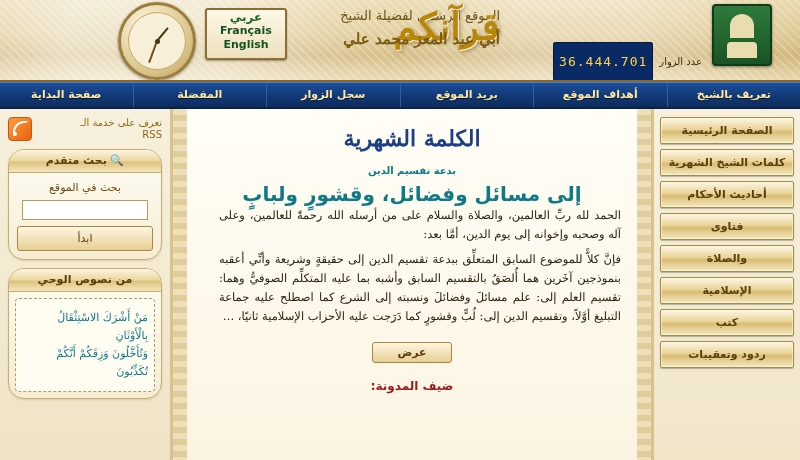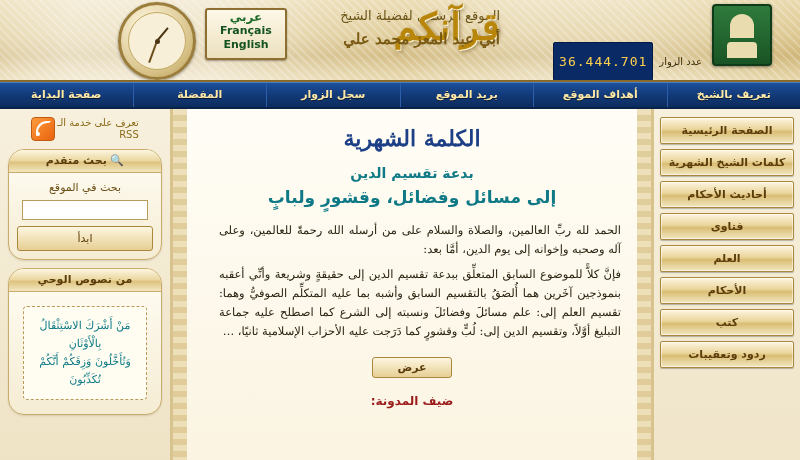--- a/index.html
+++ b/index.html
@@ -121,38 +121,38 @@
     background:repeating-linear-gradient(180deg,#e9d9ab 0 6px,#d9c287 6px 12px);
     opacity:.8;
   }
   .center:before{right:0;}
   .center:after{left:0;}
   .content{position:relative;z-index:2;padding:10px 30px 0 30px;text-align:center;}
   .page-title{
     font-family:"DejaVu Serif","Liberation Serif",serif;
     font-size:22px;font-weight:bold;color:#1c3f86;margin:6px 0 14px 0;
   }
-  .art-title1{color:#0f7a86;font-size:14px;font-weight:bold;margin-bottom:6px;}
-  .art-title2{color:#0f7a86;font-size:17px;font-weight:bold;margin-bottom:14px;}
+  .art-title1{color:#0f7a86;font-size:10px;font-weight:bold;margin-bottom:6px;}
+  .art-title2{color:#0f7a86;font-size:20px;font-weight:bold;}
   .art-body{
     text-align:justify;direction:rtl;font-size:11.5px;line-height:19px;color:#2a2310;
     font-family:"DejaVu Serif","Liberation Serif",serif;
   }
   .art-body p{margin:0 0 6px 16px;}
   .show-btn{
     display:inline-block;margin:10px auto 6px auto;padding:3px 24px;border-radius:3px;
     background:linear-gradient(180deg,#fdf6e0,#e6cf94);border:1px solid #a9873e;
     color:#5b3d0b;font-size:11px;font-weight:bold;cursor:pointer;
   }
   .add-label{color:#9b1b1b;font-size:12px;font-weight:bold;margin-top:10px;}
   .leftcol{
     width:170px;padding:8px 8px 0 8px;box-sizing:border-box;
     background:linear-gradient(180deg,#f7f0dd,#efe3c5);
   }
-  .rss{display:flex;align-items:center;gap:2px;justify-content:center;flex-direction:row-reverse;}
+  .rss{display:flex;align-items:center;gap:2px;justify-content:space-between;flex-direction:row-reverse;}
   .rss .icon{
     width:22px;height:22px;border-radius:4px;background:linear-gradient(135deg,#ff9b3d,#e8620d);
     position:relative;border:1px solid #bf5a10;
   }
   .rss .icon:before{
     content:"";position:absolute;left:4px;bottom:4px;width:4px;height:4px;border-radius:50%;background:#fff;
   }
   .rss .icon:after{
     content:"";position:absolute;left:4px;bottom:4px;width:11px;height:11px;
     border:2px solid #fff;border-right-color:transparent;border-bottom-color:transparent;border-radius:11px 0 0 0;
@@ -171,22 +171,22 @@
   .panel .body{padding:8px;text-align:center;}
   .panel .body .lbl{font-size:11px;color:#6b4f16;margin-bottom:5px;}
   .panel .body input{
     width:120px;height:16px;border:1px solid #b89b5c;background:#fff;font-size:11px;
   }
   .panel .body .go{
     margin-top:6px;padding:5px 12px;font-size:11px;border:1px solid #a9873e;border-radius:3px;
     background:linear-gradient(180deg,#fdf6e0,#e6cf94);color:#5b3d0b;cursor:pointer;
   }
   .verse-box{
-    margin:14px;padding:10px 6px;border:1px dashed #b79a58;border-radius:4px;
-    background:#fffdf2;direction:rtl;text-align:center;
+    margin:6px;padding:10px 6px;border:1px dashed #b79a58;border-radius:4px;
+    background:#fffdf2;direction:rtl;
   }
   .verse-box div{color:#0f7a86;font-size:11px;line-height:18px;font-family:"DejaVu Serif","Liberation Serif",serif;}
 </style>
 </head>
 <body>
 
 <div class="header">
   <div class="clock">
     <div class="face">
       <div class="h"></div>
@@ -222,22 +222,22 @@
   <div class="item">صفحة البداية</div>
 </div>
 
 <div class="page">
 
   <div class="rightcol">
     <div class="menu-btn">الصفحة الرئيسية</div>
     <div class="menu-btn">كلمات الشيخ الشهرية</div>
     <div class="menu-btn">أحاديث الأحكام</div>
     <div class="menu-btn">فتاوى</div>
-    <div class="menu-btn">العلم</div>
-    <div class="menu-btn">الأحكام</div>
+    <div class="menu-btn">والصلاة</div>
+    <div class="menu-btn">الإسلامية</div>
     <div class="menu-btn">كتب</div>
     <div class="menu-btn">ردود وتعقيبات</div>
   </div>
 
   <div class="center">
     <div class="content">
       <div class="page-title">الكلمة الشهرية</div>
       <div class="art-title1">بدعة تقسيم الدين</div>
       <div class="art-title2">إلى مسائل وفضائل، وقشورٍ ولبابٍ</div>
       <div class="art-body">

